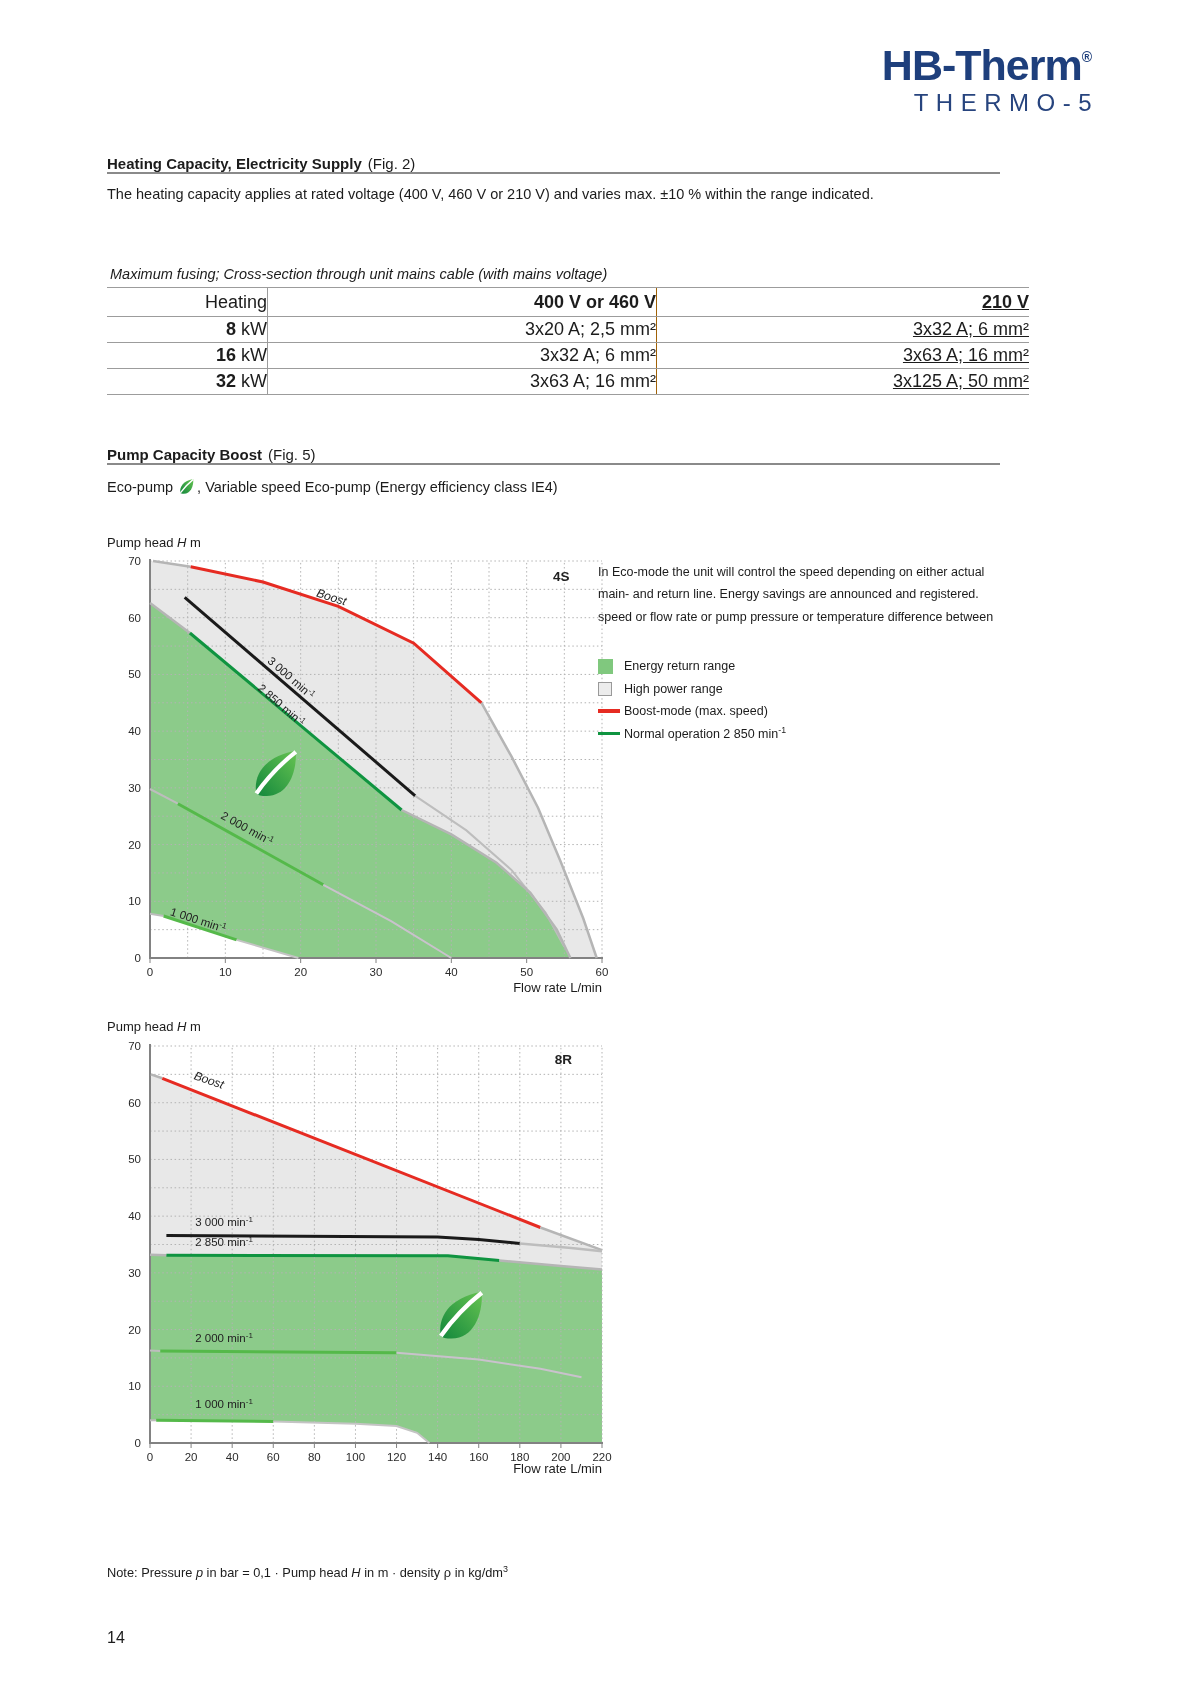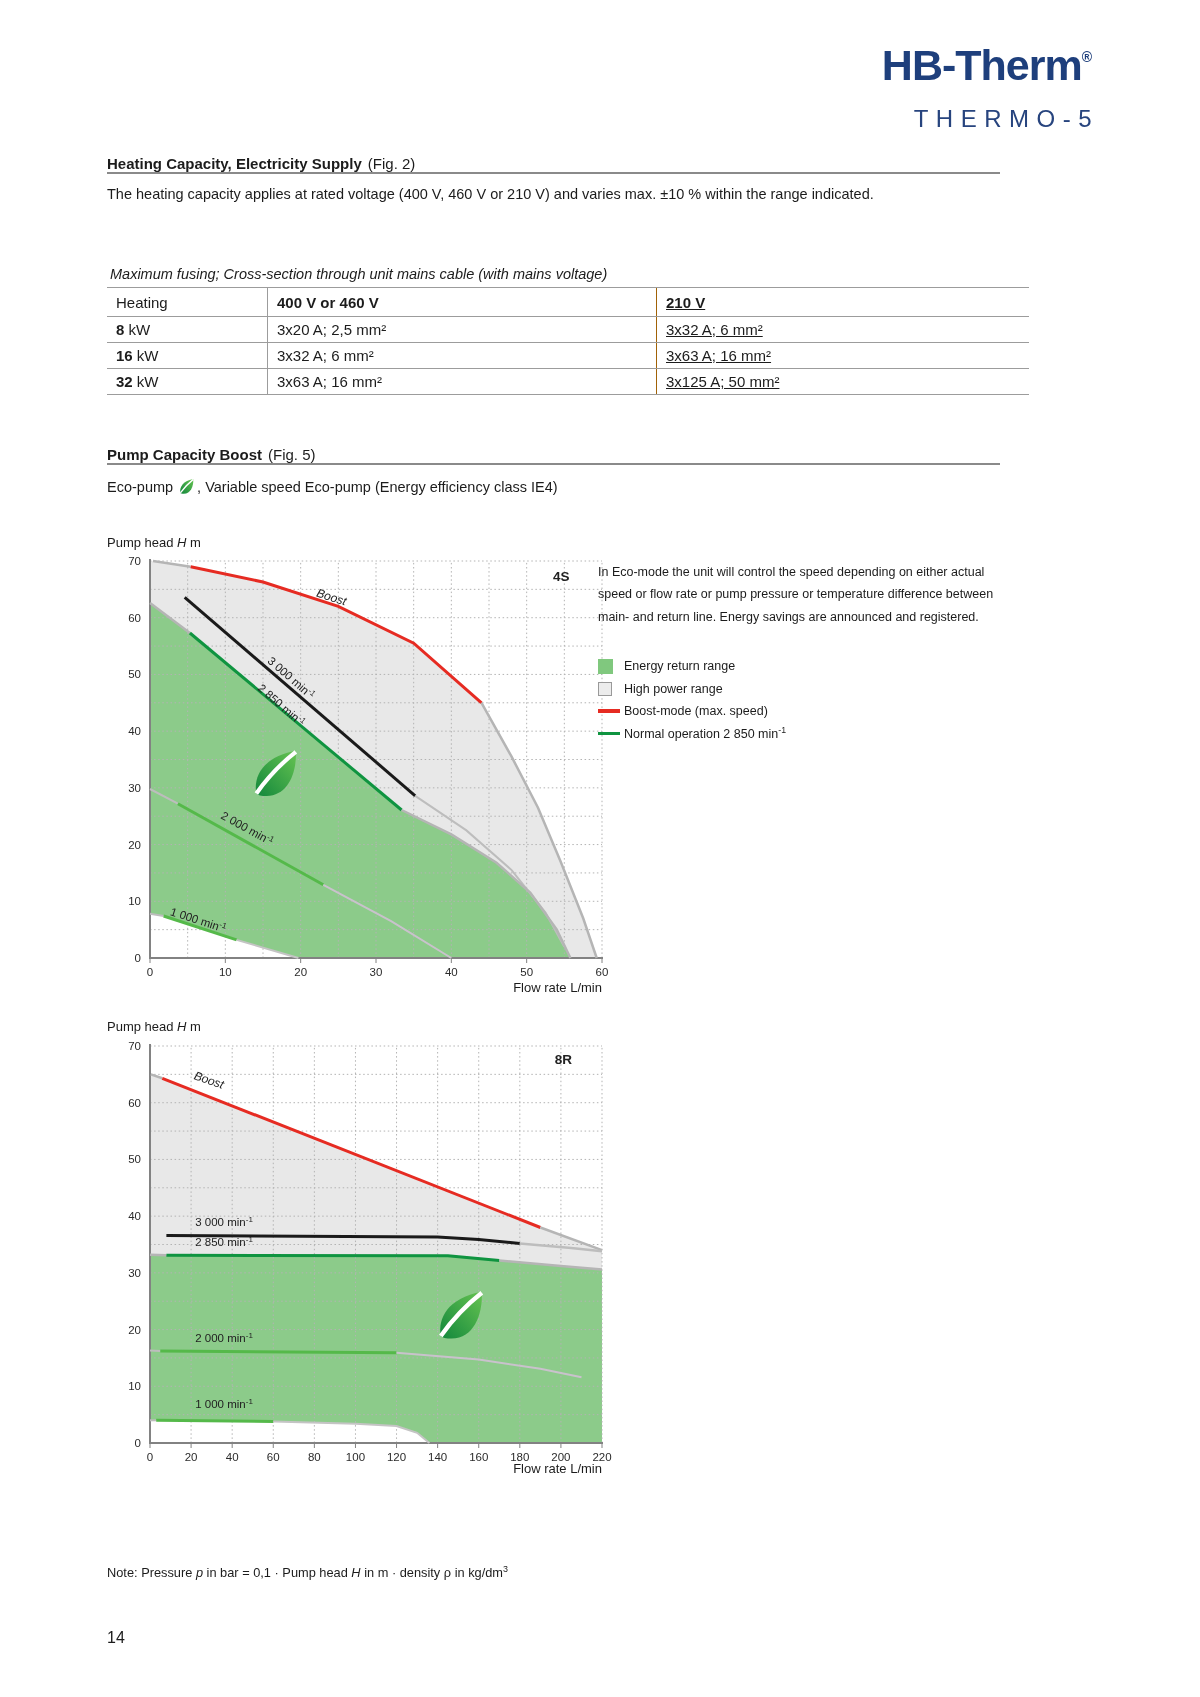--- a/index.html
+++ b/index.html
@@ -2,29 +2,29 @@
 <html><head>
 <meta charset="utf-8">
 <style>
   html,body{margin:0;padding:0;background:#fff;}
   body{width:1200px;height:1697px;position:relative;font-family:"Liberation Sans",sans-serif;color:#1c1c1c;}
   .abs{position:absolute;}
   
   .logo{position:absolute;top:34px;left:780px;width:312px;text-align:right;color:#1e3f7c;}
   .logo-brand{font-size:43px;font-weight:bold;letter-spacing:-1px;line-height:46px;white-space:nowrap;}
   .logo-reg{font-size:14px;vertical-align:18px;letter-spacing:0;}
-  .logo-product{font-size:24px;font-weight:400;letter-spacing:7.5px;margin-right:-7px;margin-top:17px;color:#27447e;white-space:nowrap;}
+  .logo-product{font-size:24px;font-weight:400;letter-spacing:7.5px;margin-right:-7px;margin-top:1px;color:#27447e;white-space:nowrap;}
   
   .sec-head{left:107px;width:893px;border-bottom:2px solid #8a8a8a;font-size:15px;white-space:nowrap;}
   .sec-head .t{font-weight:bold;}
   .sec-head .f{font-weight:normal;margin-left:6px;}
   .bodytext{left:107px;width:900px;font-size:14.5px;white-space:nowrap;}
   
   .tbl-caption{left:110px;top:266px;font-size:14.5px;font-style:italic;}
-  table.fusing{position:absolute;left:107px;top:287px;width:893px;border-collapse:collapse;font-size:15px;table-layout:fixed;}
+  table.fusing{position:absolute;left:107px;top:287px;width:893px;border-collapse:collapse;font-size:18px;table-layout:fixed;text-align:right;}
   table.fusing td{border-top:1px solid #9c9c9c;border-bottom:1px solid #9c9c9c;padding:0 0 0 9px;vertical-align:middle;}
   table.fusing .c1{width:151px;}
   table.fusing .c2{width:379px;border-left:1px solid #9c9c9c;}
   table.fusing .c3{width:363px;border-left:1px solid #a16207;text-decoration:underline;}
   table.fusing tr.hdr td{height:28px;}
   table.fusing tr.row td{height:25px;}
   .bold{font-weight:bold;}
   
   .subtitle{left:107px;top:478px;font-size:14.5px;white-space:nowrap;}
   .subtitle svg{vertical-align:-3px;margin:0 2px 0 5px;}
@@ -176,22 +176,22 @@
     <text x="166.76666666666668" y="113.95142857142855" font-size="11.5" fill="#222" transform="rotate(41 166.76666666666668 113.95142857142855)">3 000 min<tspan dy="-4" font-size="70%">-1</tspan></text>
     <text x="156.97333333333333" y="141.17428571428573" font-size="11.5" fill="#222" transform="rotate(41 156.97333333333333 141.17428571428573)">2 850 min<tspan dy="-4" font-size="70%">-1</tspan></text>
     <text x="120.06" y="269.9157142857143" font-size="11.5" fill="#222" transform="rotate(29 120.06 269.9157142857143)">2 000 min<tspan dy="-4" font-size="70%">-1</tspan></text>
     <text x="69.58666666666667" y="366.89714285714285" font-size="11.5" fill="#222" transform="rotate(18 69.58666666666667 366.89714285714285)">1 000 min<tspan dy="-4" font-size="70%">-1</tspan></text>
     <text x="453.03333333333336" y="33.41714285714282" font-size="13.5" fill="#222" font-weight="bold">4S</text>
   </svg>
 <div class="abs axis-x" style="top:980px;">Flow rate L/min</div>
 
 <div class="abs ecotext">
   <div>In Eco-mode the unit will control the speed depending on either actual</div>
+  <div>main- and return line. Energy savings are announced and registered.</div>
   <div>speed or flow rate or pump pressure or temperature difference between</div>
-  <div>main- and return line. Energy savings are announced and registered.</div>
 </div>
 <div class="abs legend">
   <div class="legend-row">
     <span class="sw">
         <span class="sw-fill" style="background:#80c87e;"></span>
       </span>
     <span><span>Energy return range</span></span>
   </div>
   <div class="legend-row">
     <span class="sw">

